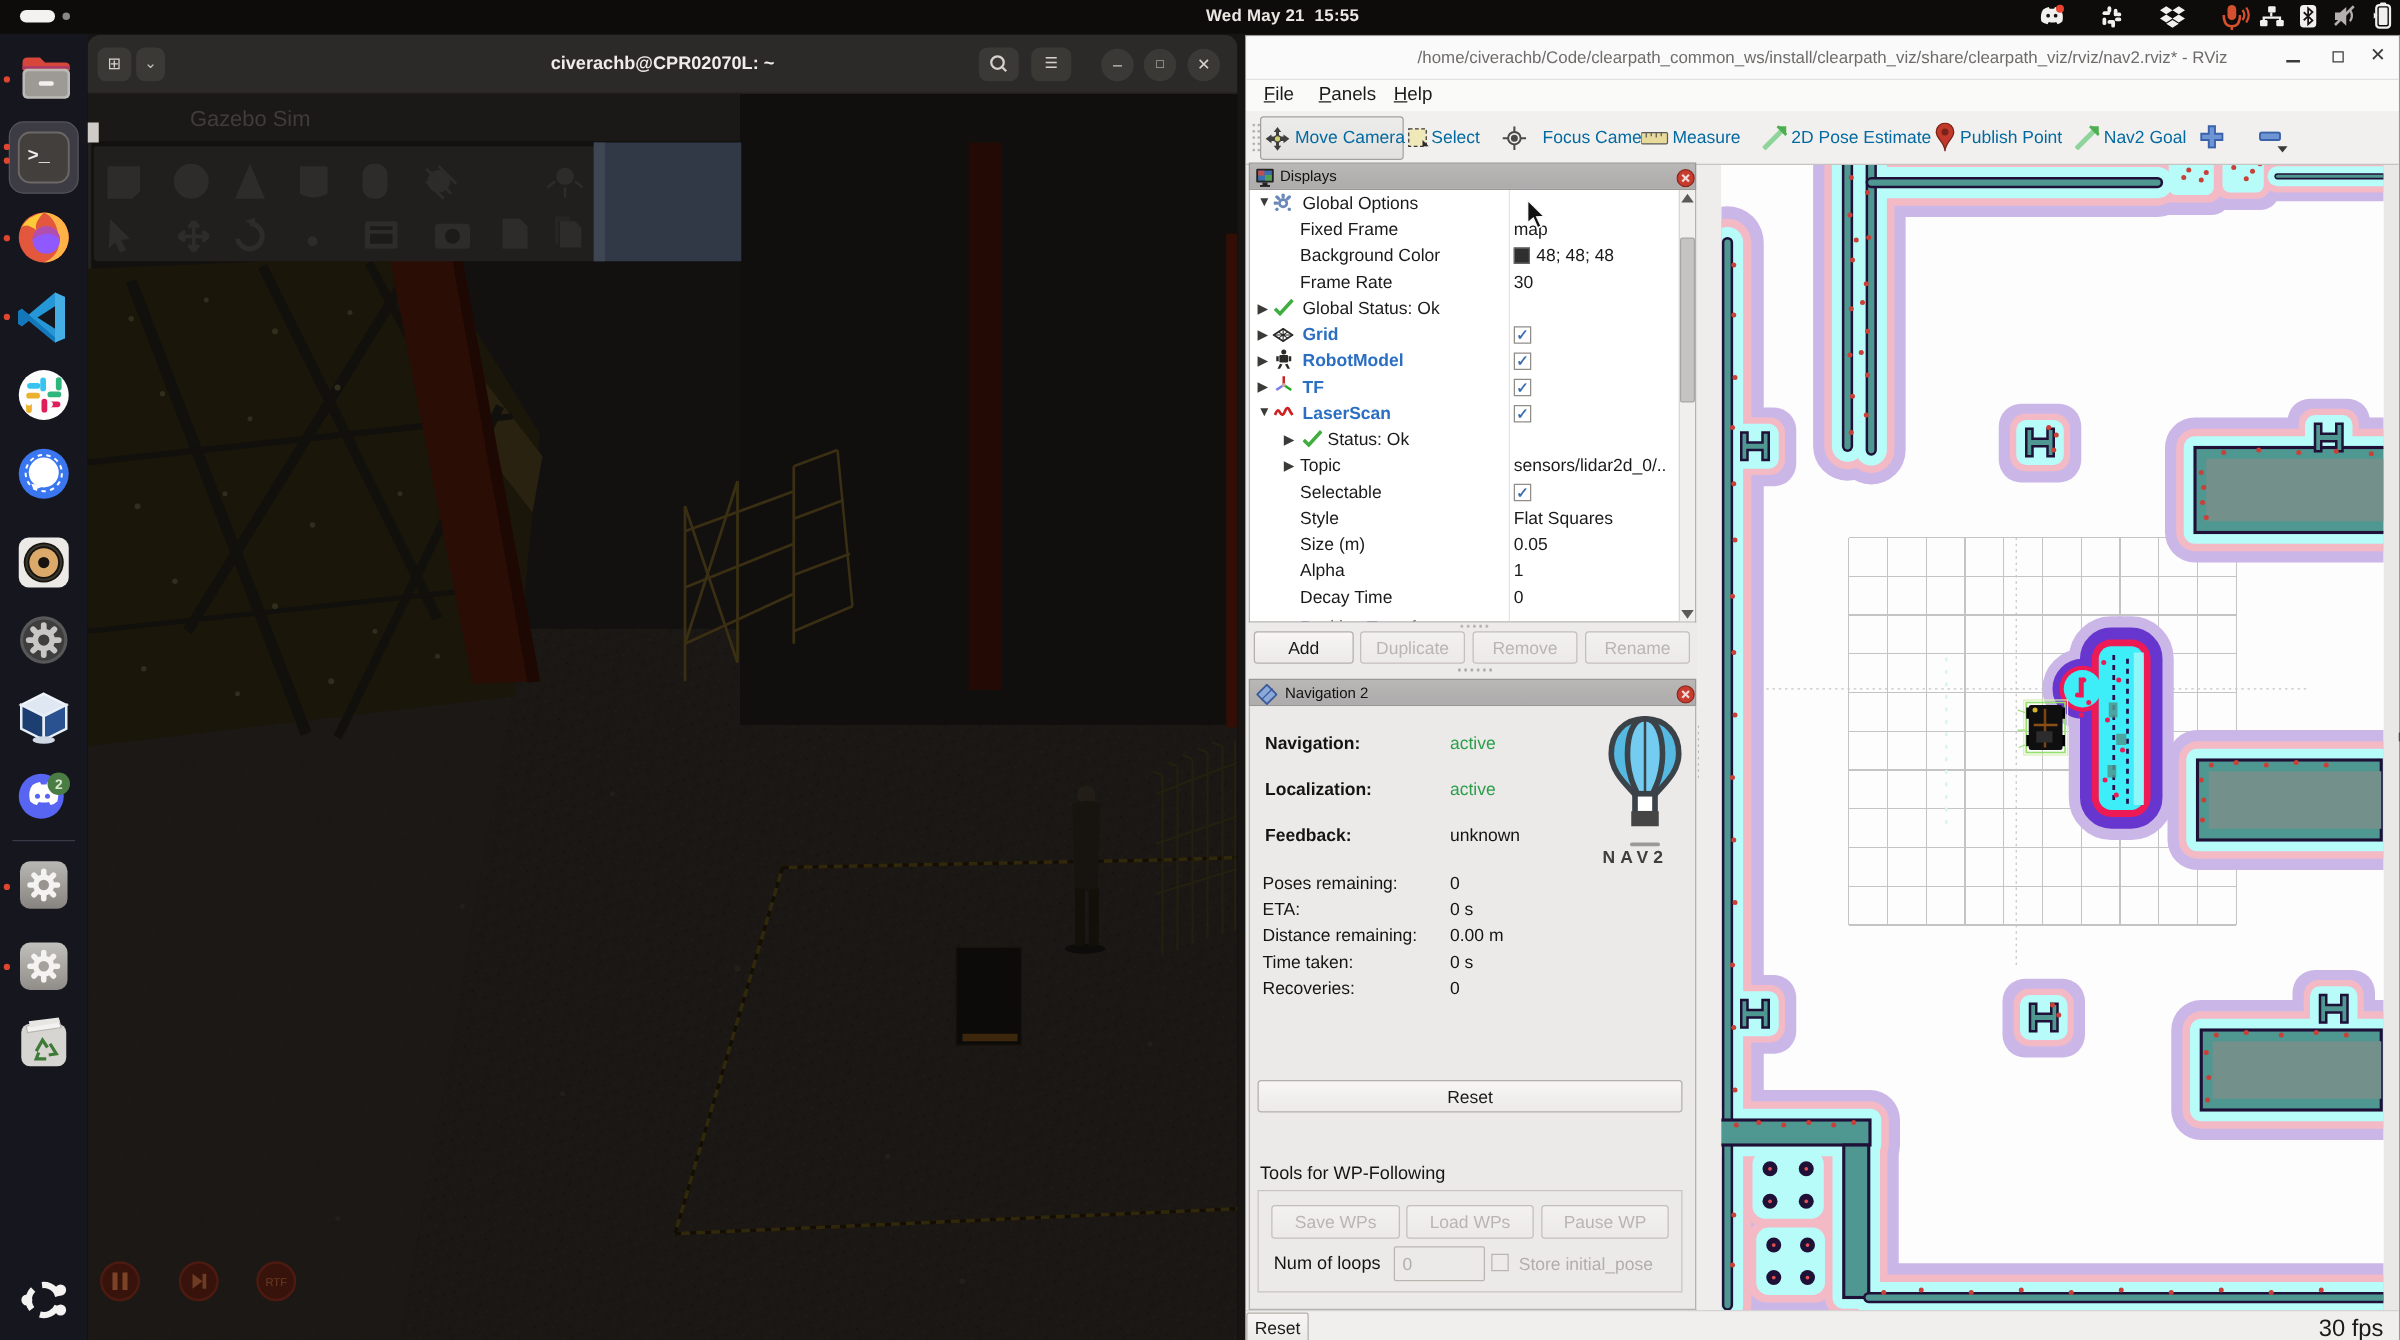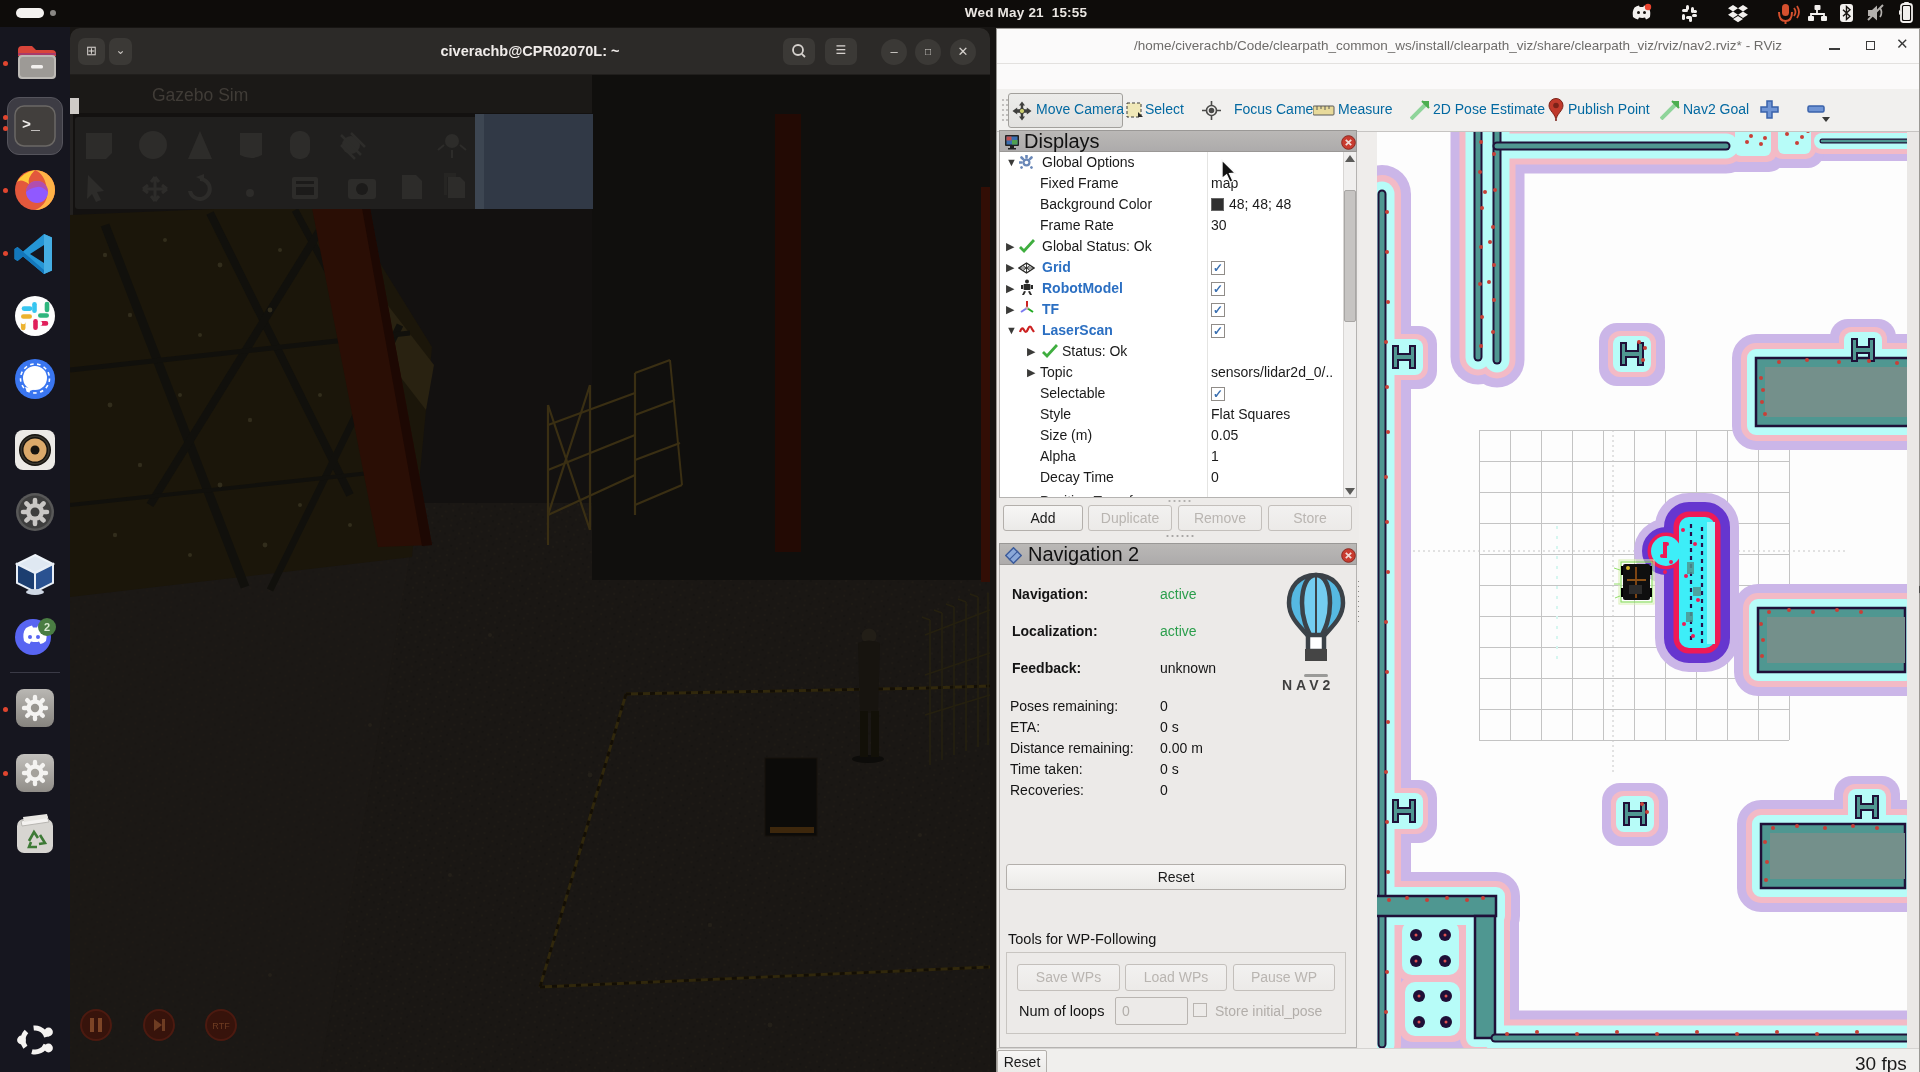--- a/index.html
+++ b/index.html
@@ -8,21 +8,21 @@
   #topbar { position:absolute; left:0; top:0; width:1920px; height:27px; background:#0e0c0a; color:#eae6e2; }
   #clock { position:absolute; left:66px; top:0; width:1920px; text-align:center; font-size:13.5px; font-weight:bold; line-height:25px; letter-spacing:.2px; }
   #dock { position:absolute; left:0; top:27px; width:70px; height:1045px; background:#16161f; }
   .dicon { position:absolute; left:13px; width:44px; height:44px; }
   .rdot { position:absolute; left:3px; width:5px; height:5px; border-radius:50%; background:#e0452f; }
   #term { position:absolute; left:70px; top:28px; width:920px; height:1044px; background:#15120f; border-radius:10px 10px 0 0; overflow:hidden; }
   #termhead { position:absolute; left:0; top:0; width:920px; height:47px; background:#2c2a28; border-bottom:1px solid #201e1c; }
   .thbtn { position:absolute; top:10px; height:27px; background:#3b3936; border-radius:7px; }
   .tcirc { position:absolute; top:11px; width:26px; height:26px; background:#3b3936; border-radius:50%; color:#d5d1cd; text-align:center; line-height:26px; font-size:13px; }
   #rviz { position:absolute; left:996px; top:28px; width:924px; height:1044px; background:#fbfafa; border:1px solid #9a9894; border-bottom:none; }
-  .panelhead { position:absolute; left:2px; width:358px; height:22px; background:linear-gradient(#bab8b6,#adabab); border:1px solid #9a9896; font-size:20px; color:#111; line-height:20px; }
+  .panelhead { position:absolute; left:2px; width:358px; height:22px; background:linear-gradient(#bab8b6,#adabab); border:1px solid #9a9896; font-size:12px; color:#111; line-height:20px; }
   .btn { position:absolute; background:linear-gradient(#f7f6f5,#ebeae8); border:1px solid #b3afab; border-radius:3px; font-size:14px; color:#1a1a1a; text-align:center; }
   .btn.dis { color:#b9b5b1; background:linear-gradient(#f2f1f0,#eceae8); border-color:#c3bfbb; }
   .trow { position:absolute; font-size:14px; color:#1a1a1a; white-space:nowrap; }
   .bluename { font-weight:bold; color:#2b6fc2; }
   .cb { position:absolute; width:14px; height:14px; background:#fff; border:1px solid #908c88; font-size:12px; color:#3a6fb0; text-align:center; line-height:13px; font-weight:bold; }
 </style>
 </head>
 <body>
 
 <div id="topbar">
@@ -442,20 +442,25 @@
 
 <div id="rviz">
 
   <div class="abs" style="left:0;top:0;width:922px;height:35px;background:#fbfafa;border-bottom:1px solid #e3e1df;">
     <div class="abs" style="left:0;top:0;width:922px;text-align:center;font-size:13.5px;color:#6e6c6a;line-height:34px;">/home/civerachb/Code/clearpath_common_ws/install/clearpath_viz/share/clearpath_viz/rviz/nav2.rviz* - RViz</div>
     <div class="abs" style="left:832px;top:19px;width:11px;height:1.5px;background:#3a3a3a;"></div>
     <div class="abs" style="left:869px;top:12px;width:9px;height:9px;border:1.5px solid #3a3a3a;"></div>
     <div class="abs" style="left:899px;top:6px;font-size:15px;color:#3a3a3a;">✕</div>
   </div>
 
+  <div class="abs" style="left:0;top:35px;width:922px;height:25px;background:#fafaf9;font-size:15px;color:#1a1a1a;">
+    <span class="abs" style="left:14px;top:3px;"><u>F</u>ile</span>
+    <span class="abs" style="left:58px;top:3px;"><u>P</u>anels</span>
+    <span class="abs" style="left:118px;top:3px;"><u>H</u>elp</span>
+  </div>
 
   <div id="toolbar" class="abs" style="left:0;top:60px;width:922px;height:43px;background:#f1f0ee;border-bottom:1px solid #c6c4c2;font-size:14px;color:#0369a1;">
     <svg class="abs" style="left:4px;top:8px;" width="8" height="26" viewBox="0 0 8 26">
         <g fill="#b5b3b1">
           <circle cx="2" cy="3" r="1.1"></circle>
           <circle cx="6" cy="3" r="1.1"></circle>
           <circle cx="2" cy="8" r="1.1"></circle>
           <circle cx="6" cy="8" r="1.1"></circle>
           <circle cx="2" cy="13" r="1.1"></circle>
           <circle cx="6" cy="13" r="1.1"></circle>
@@ -612,21 +617,21 @@
 
     <div class="abs" style="left:343px;top:0;width:14px;height:346px;background:#f0efee;border-left:1px solid #d8d6d4;"></div>
     <div class="abs" style="left:345px;top:3px;width:0;height:0;border-left:5px solid transparent;border-right:5px solid transparent;border-bottom:7px solid #5a5a58;"></div>
     <div class="abs" style="left:344px;top:38px;width:12px;height:132px;background:#c6c4c2;border:1px solid #a8a6a4;border-radius:2px;"></div>
     <div class="abs" style="left:345px;top:336px;width:0;height:0;border-left:5px solid transparent;border-right:5px solid transparent;border-top:7px solid #5a5a58;"></div>
   </div>
 
   <div class="btn" style="left:6px;top:476px;width:80px;height:26px;line-height:24px;">Add</div>
   <div class="btn dis" style="left:91px;top:476px;width:84px;height:26px;line-height:24px;">Duplicate</div>
   <div class="btn dis" style="left:181px;top:476px;width:84px;height:26px;line-height:24px;">Remove</div>
-  <div class="btn dis" style="left:271px;top:476px;width:84px;height:26px;line-height:24px;">Store</div>
+  <div class="btn dis" style="left:271px;top:476px;width:84px;height:26px;line-height:24px;">Rename</div>
 
   <div class="abs" style="left:168px;top:505px;width:30px;height:4px;background-image:radial-gradient(circle,#a8a6a4 1px,transparent 1.2px);background-size:5px 4px;"></div>
   <div class="abs" style="left:170px;top:470px;width:26px;height:4px;background-image:radial-gradient(circle,#b2b0ae 1px,transparent 1.2px);background-size:5px 4px;"></div>
 
   <div class="panelhead" style="top:514px;"><span style="margin-left:28px;">Navigation 2</span>
     <svg class="abs" style="left:5px;top:3px;" width="17" height="17" viewBox="0 0 17 17">
         <rect x="3" y="3" width="11" height="11" transform="rotate(45 8.5 8.5)" fill="#8aa8d8" stroke="#3a5a9a" stroke-width="1.4"></rect>
         <path d="M8.5,2 L8.5,15" transform="rotate(45 8.5 8.5)" stroke="#3a5a9a" stroke-width="1"></path>
       </svg>
     <svg class="abs" style="left:341px;top:4px;" width="15" height="15" viewBox="0 0 15 15">

